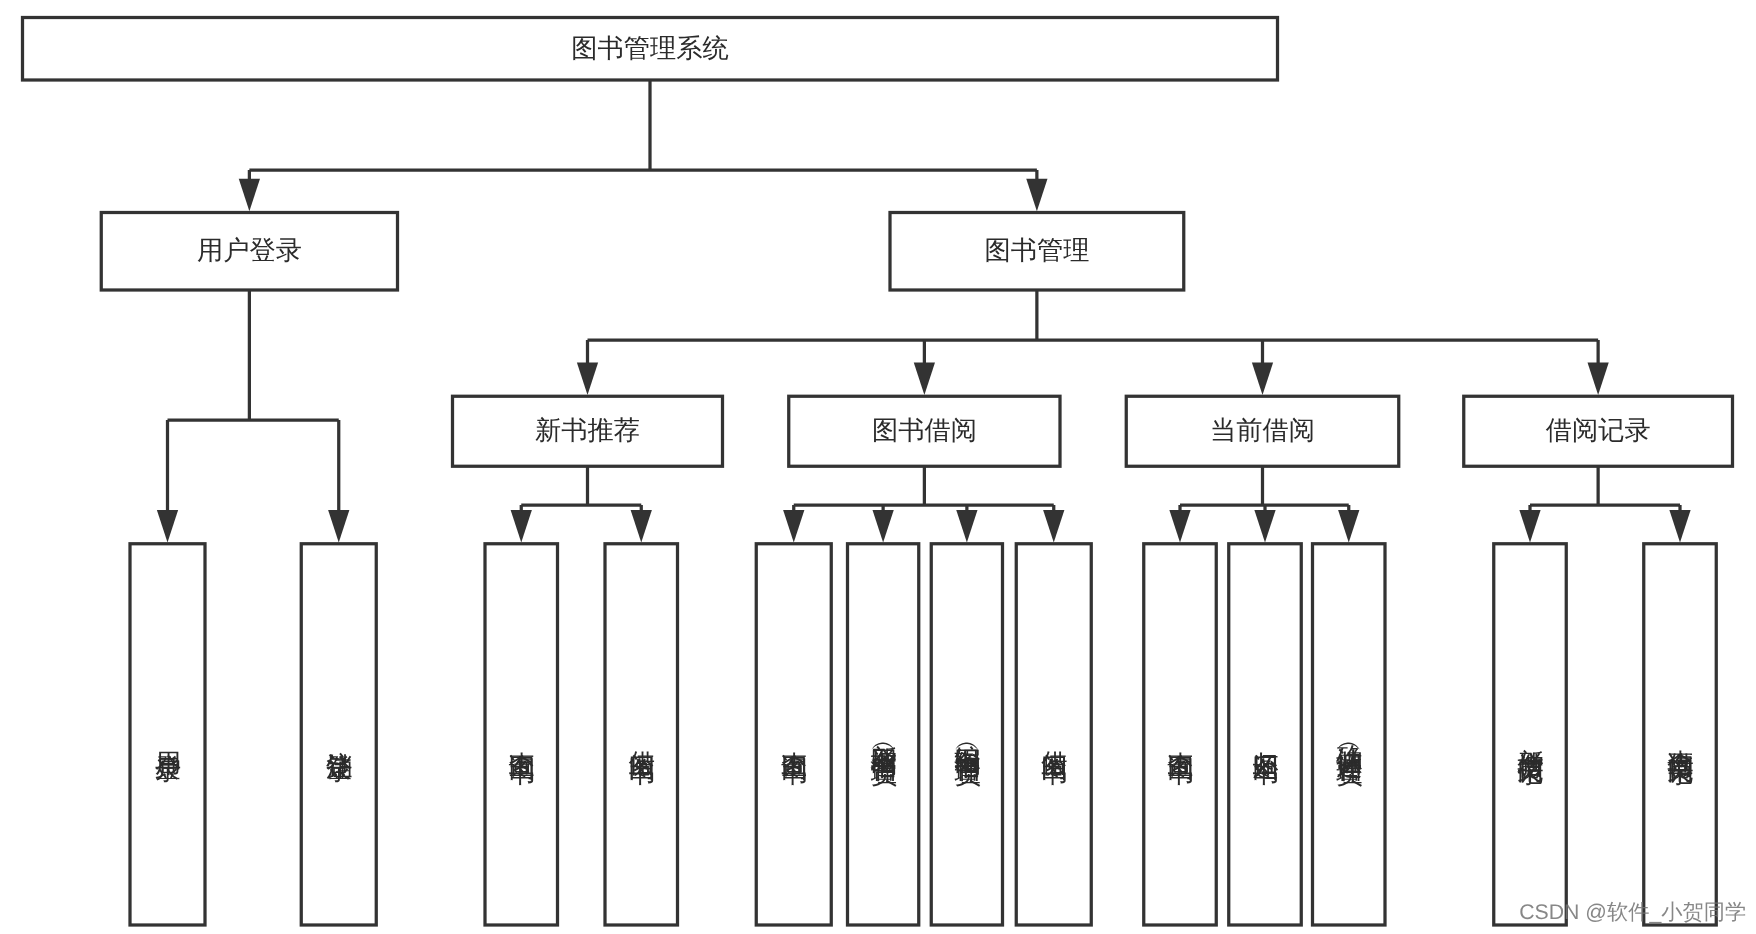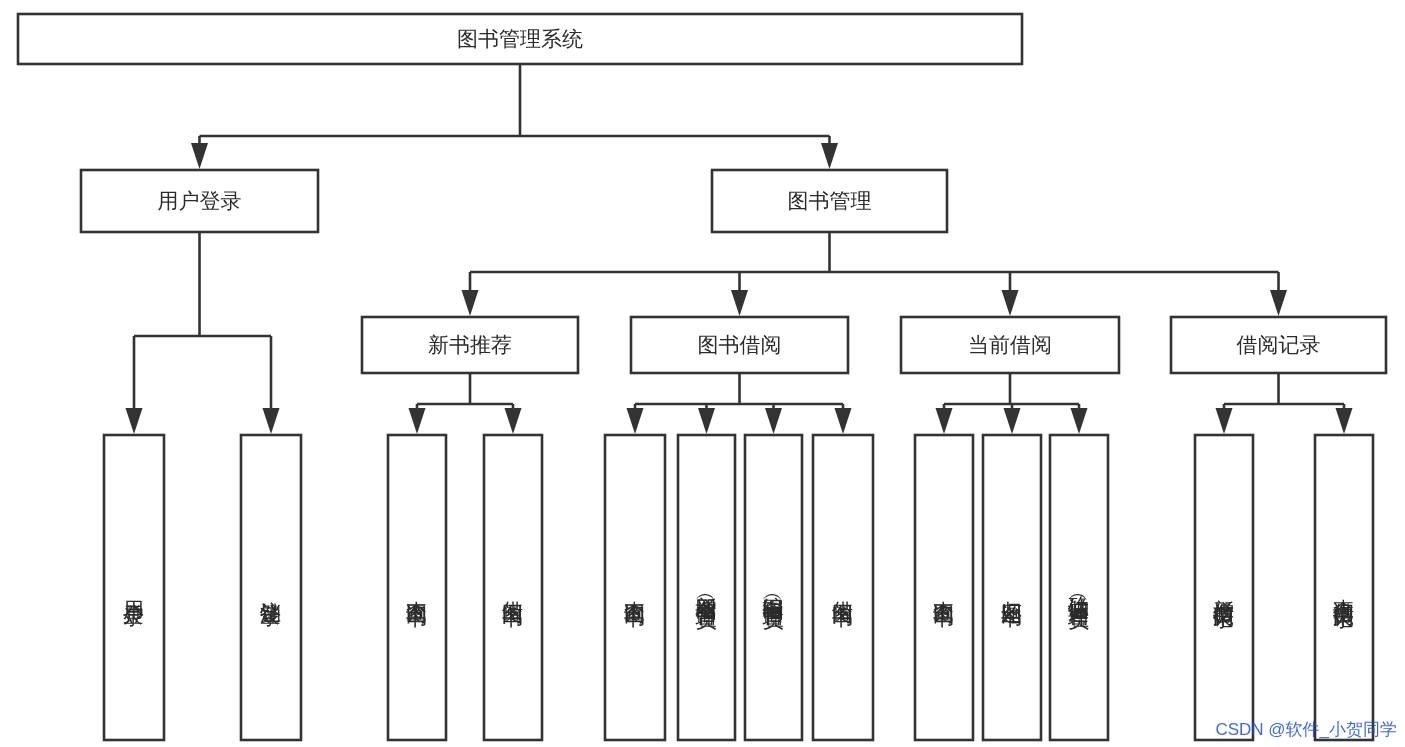--- a/index.html
+++ b/index.html
@@ -68,21 +68,21 @@
     display: flex;
     align-items: center;
     justify-content: center;
   }
   #watermark {
     position: absolute;
     right: 8px;
     bottom: 6px;
     font-family: "Liberation Sans", "DejaVu Sans", sans-serif;
     font-size: 17px;
-    color: #1d4ed8;
+    color: #737373;
     opacity: 0.85;
     white-space: nowrap;
     user-select: none;
   }
 </style>
 </head>
 <body>
 
 <div id="diagram-root">
   <svg id="tree-svg" viewBox="0 0 1405 747">

